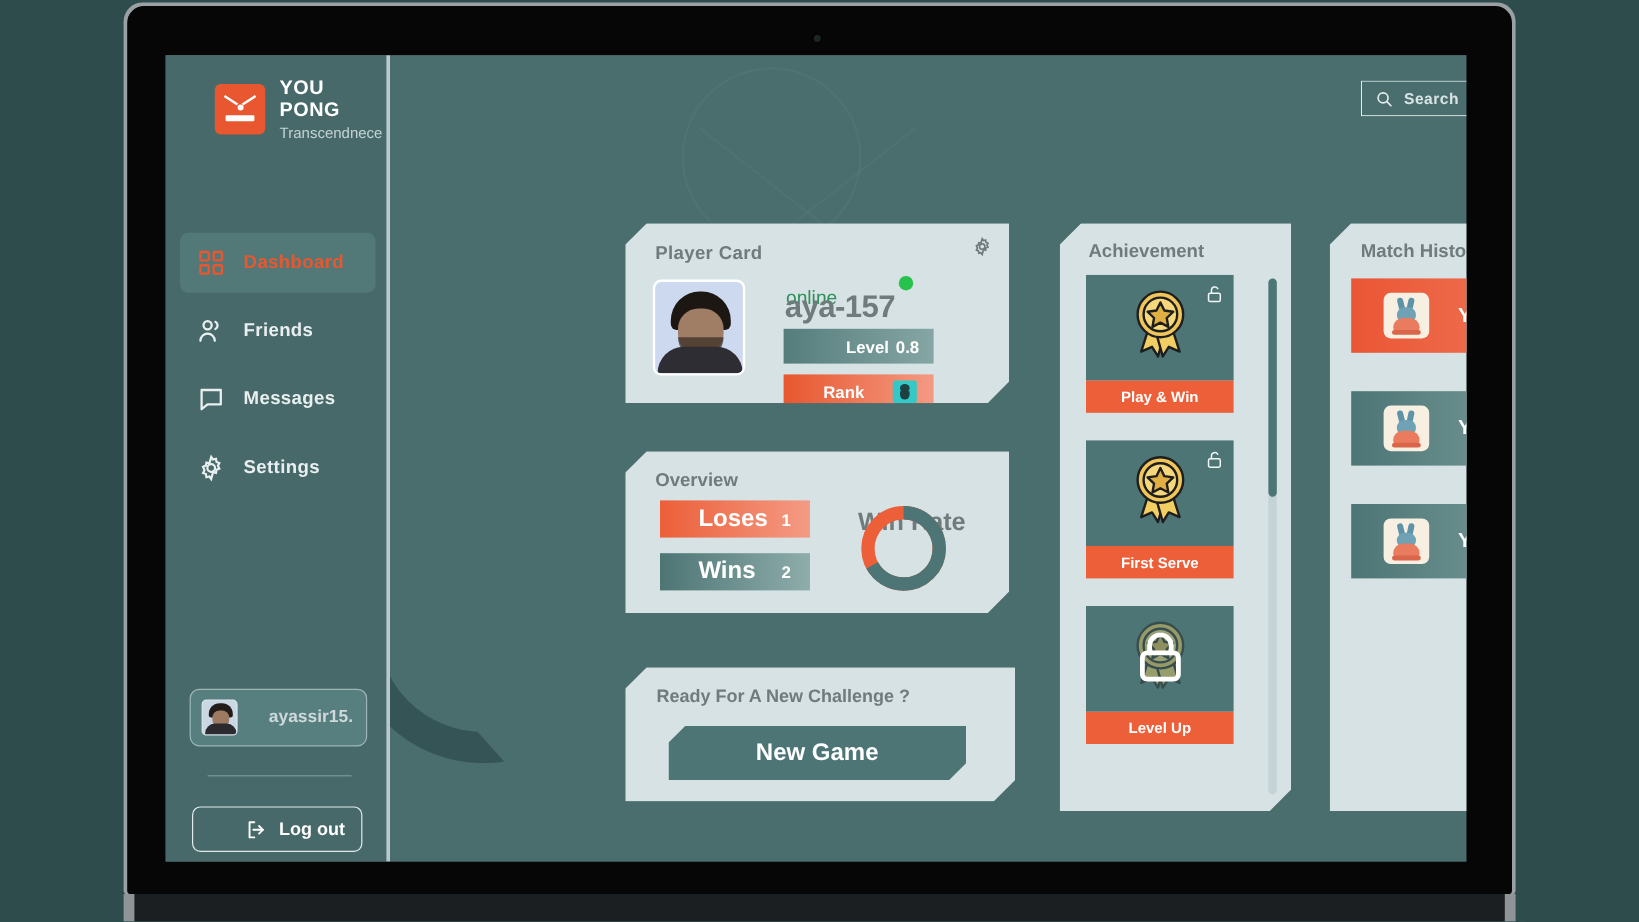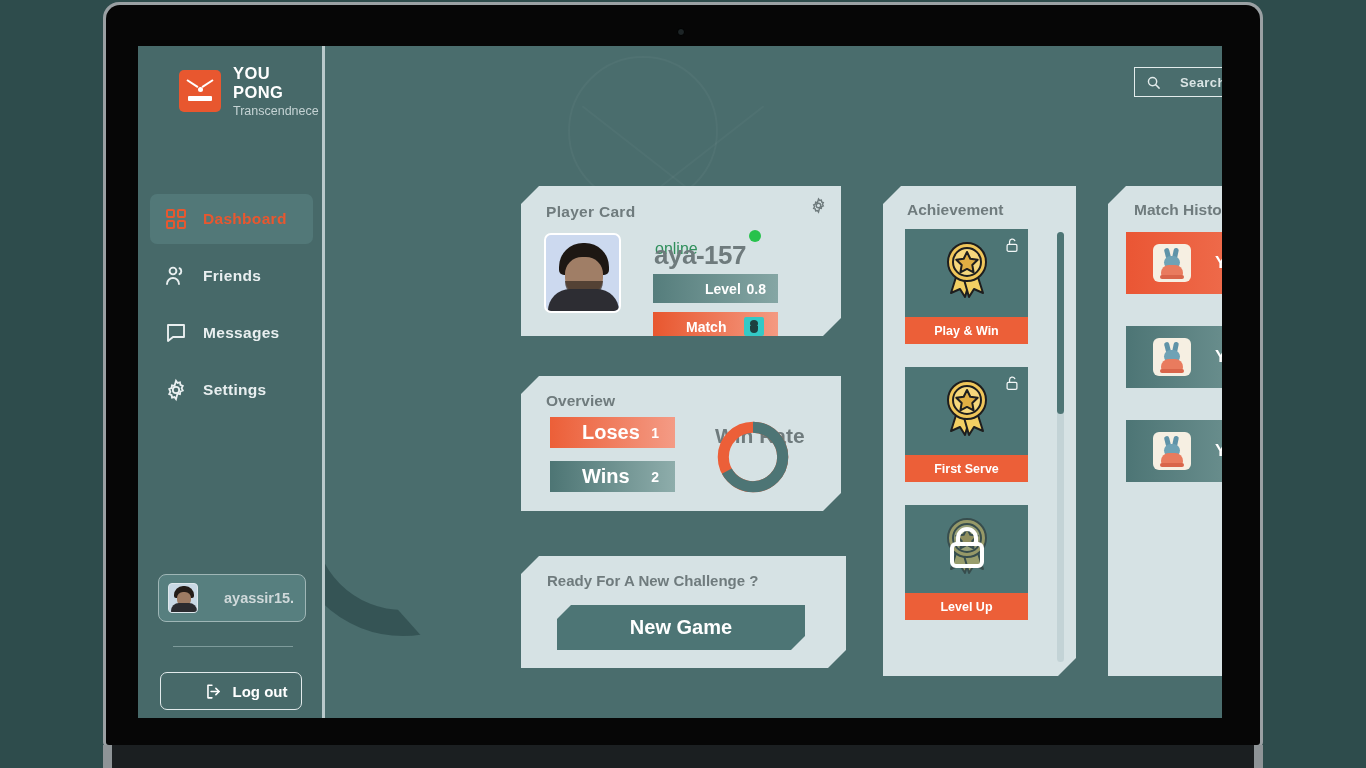--- a/index.html
+++ b/index.html
@@ -105,21 +105,21 @@
   #logout-label { color:#ffffff; font-size:15px; font-weight:bold; }
 
   
   #main { position:absolute; left:190px; top:0; right:0; bottom:0; }
 
   
   #search-box {
     position:absolute; left:806px; top:21px; width:150px; height:30px;
     border:1.5px solid #e3ecec; background:transparent;
     clip-path: polygon(0 0, 100% 0, 100% 62%, 93% 100%, 0 100%);
-    display:flex; align-items:center; gap:19px; padding-left:11px; cursor:text;
+    display:flex; align-items:center; gap:9px; padding-left:11px; cursor:text;
   }
   #search-ico { width:15px; height:15px; flex:none; }
   #search-ph { color:#d9e4e4; font-size:13px; font-weight:bold; letter-spacing:0.4px; }
 
   
   .panel { position:absolute; background:#d6e2e4; }
   .cut-tl { clip-path: polygon(18px 0, 100% 0, 100% calc(100% - 18px), calc(100% - 18px) 100%, 0 100%, 0 18px); }
 
   #player-card { left:193px; top:140px; width:320px; height:150px; }
   #pc-title { position:absolute; left:25px; top:17px; color:#6f7b7d;
@@ -334,21 +334,21 @@
             <div class="body"></div>
         </div>
         <div id="pc-online">online</div>
         <div id="pc-name">aya-157</div>
         <div id="pc-dot"></div>
         <div id="pc-level">
           <span class="lab">Level</span>
           <span class="val">0.8</span>
         </div>
         <div id="pc-rank">
-          <span class="lab">Match</span>
+          <span class="lab">Rank</span>
           <span id="pc-rank-badge">
             <span class="g1"></span>
               <span class="g2"></span>
           </span>
         </div>
       </div>
 
       <div id="overview-card" class="panel cut-tl">
         <div id="ov-title">Overview</div>
         <div id="wr-title">Win Rate</div>

